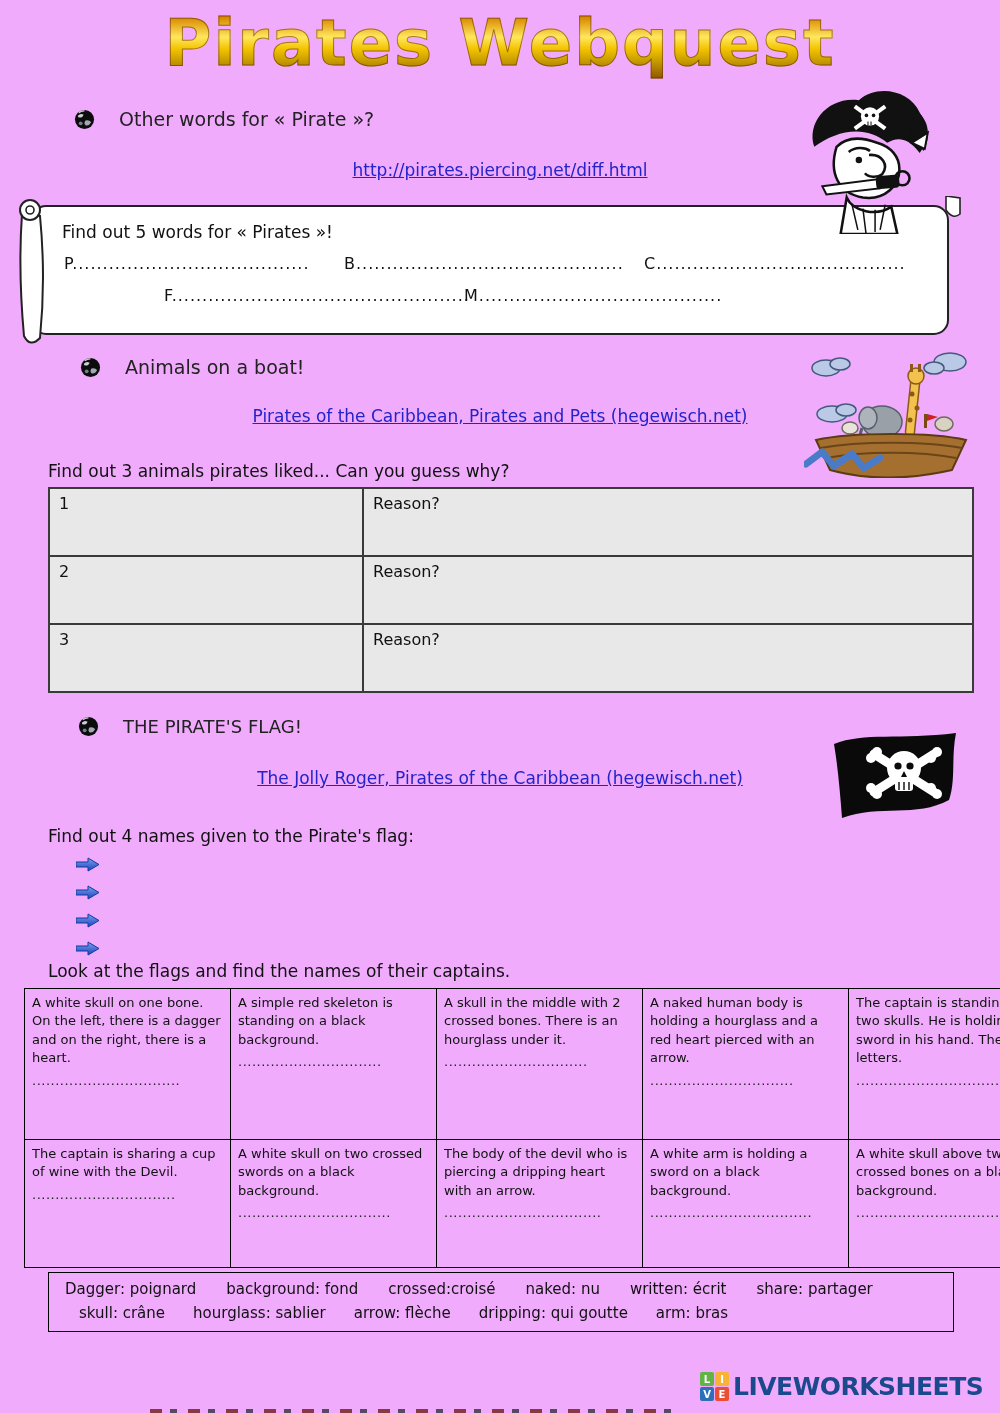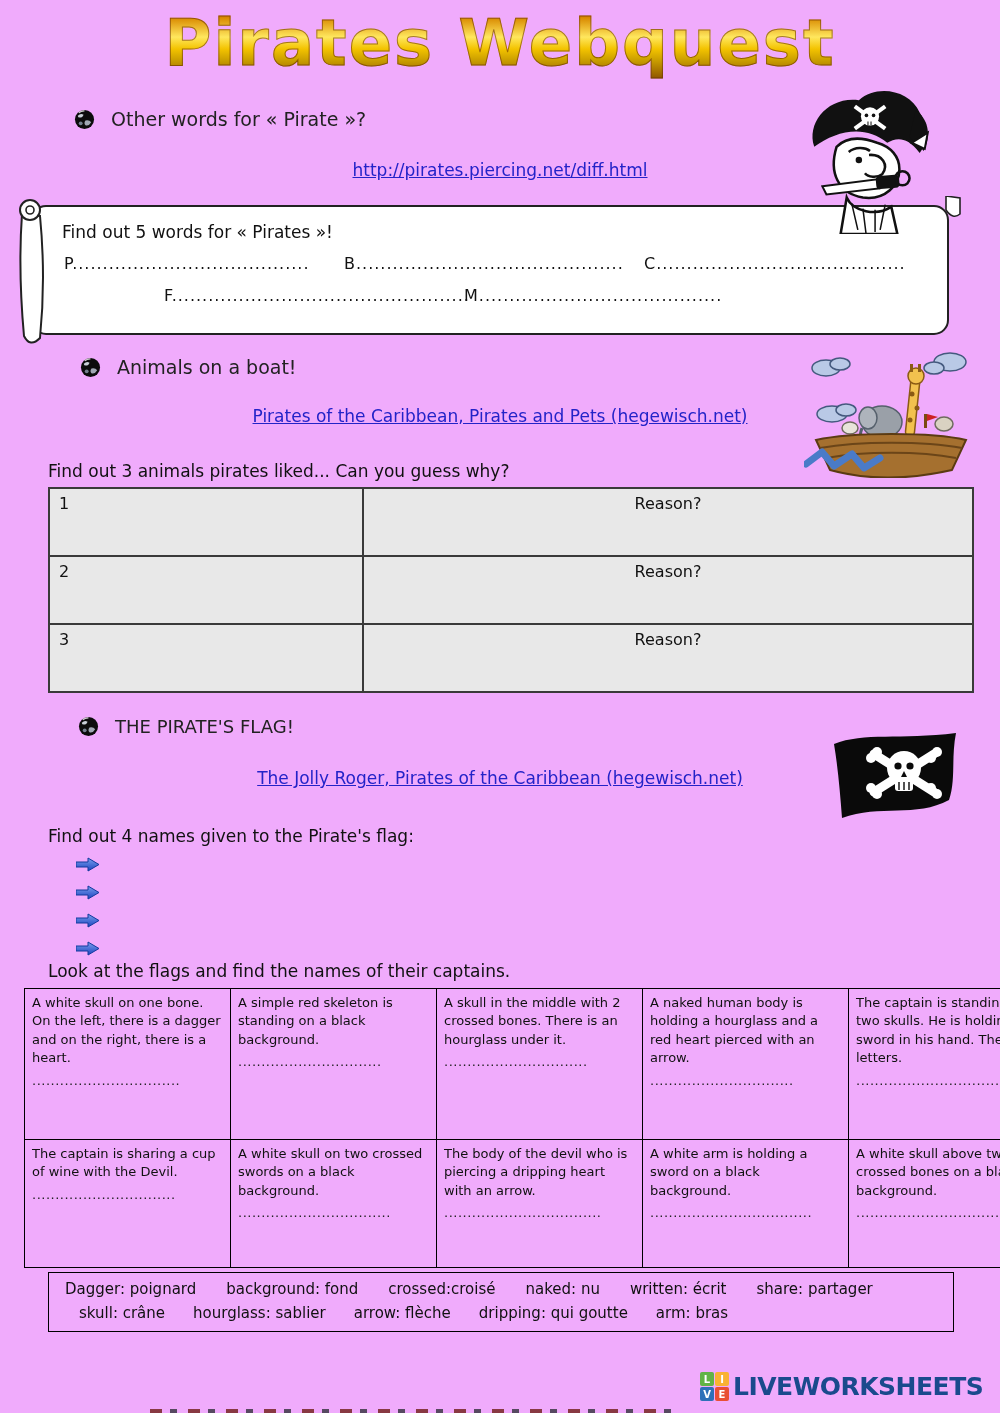--- a/index.html
+++ b/index.html
@@ -10,40 +10,40 @@
   }
   
   .title{
     position:absolute;top:6px;left:0;width:100%;text-align:center;
     font-size:64px;font-weight:bold;letter-spacing:2px;
     background:linear-gradient(180deg,#8f2300 0%,#d98a00 16%,#ffe75e 42%,#f3c300 58%,#c89c00 74%,#8a4f00 100%);
     -webkit-background-clip:text;background-clip:text;color:transparent;
     -webkit-text-stroke:1px rgba(96,40,0,.55);
   }
   
-  .sec-head{position:absolute;display:flex;align-items:center;gap:16px;font-size:19px;color:#222;}
+  .sec-head{position:absolute;display:flex;align-items:center;gap:24px;font-size:19px;color:#222;}
   .sec-head .globe{width:21px;height:21px;flex:0 0 auto;}
   
   .center-link{position:absolute;left:0;width:100%;text-align:center;font-size:17px;}
   .center-link a{color:#2323c8;text-decoration:underline;font-weight:500;}
   
   .scroll{position:absolute;left:16px;top:196px;width:948px;height:152px;}
   .scroll svg.bg{position:absolute;left:0;top:0;width:100%;height:100%;}
   .scroll .prompt{position:absolute;left:46px;top:26px;font-size:17px;}
   .scroll .blank{position:absolute;font-size:16px;letter-spacing:1px;white-space:nowrap;}
   
   .prompt-line{position:absolute;font-size:17px;color:#111;}
   
   .animals-table{position:absolute;left:48px;top:487px;border-collapse:collapse;}
   .animals-table td{
     border:2px solid #3a3a3a;background:#e8e8e8;vertical-align:top;
     font-size:16px;padding:5px 9px;height:56px;
   }
   .animals-table td.c1{width:294px;}
-  .animals-table td.c2{width:590px;text-align:center;}
+  .animals-table td.c2{width:590px;}
   
   .arrow-row{position:absolute;left:76px;width:420px;height:20px;display:flex;align-items:center;}
   
   .captains-table{position:absolute;left:24px;top:988px;border-collapse:collapse;table-layout:fixed;width:955px;}
   .captains-table td{
     border:1.5px solid #000;vertical-align:top;padding:5px 7px;
     font-size:13px;line-height:1.42;color:#111;width:191px;
   }
   .captains-table tr.r1 td{height:140px;margin-top:24px;}
   .captains-table tr.r2 td{height:117px;}

